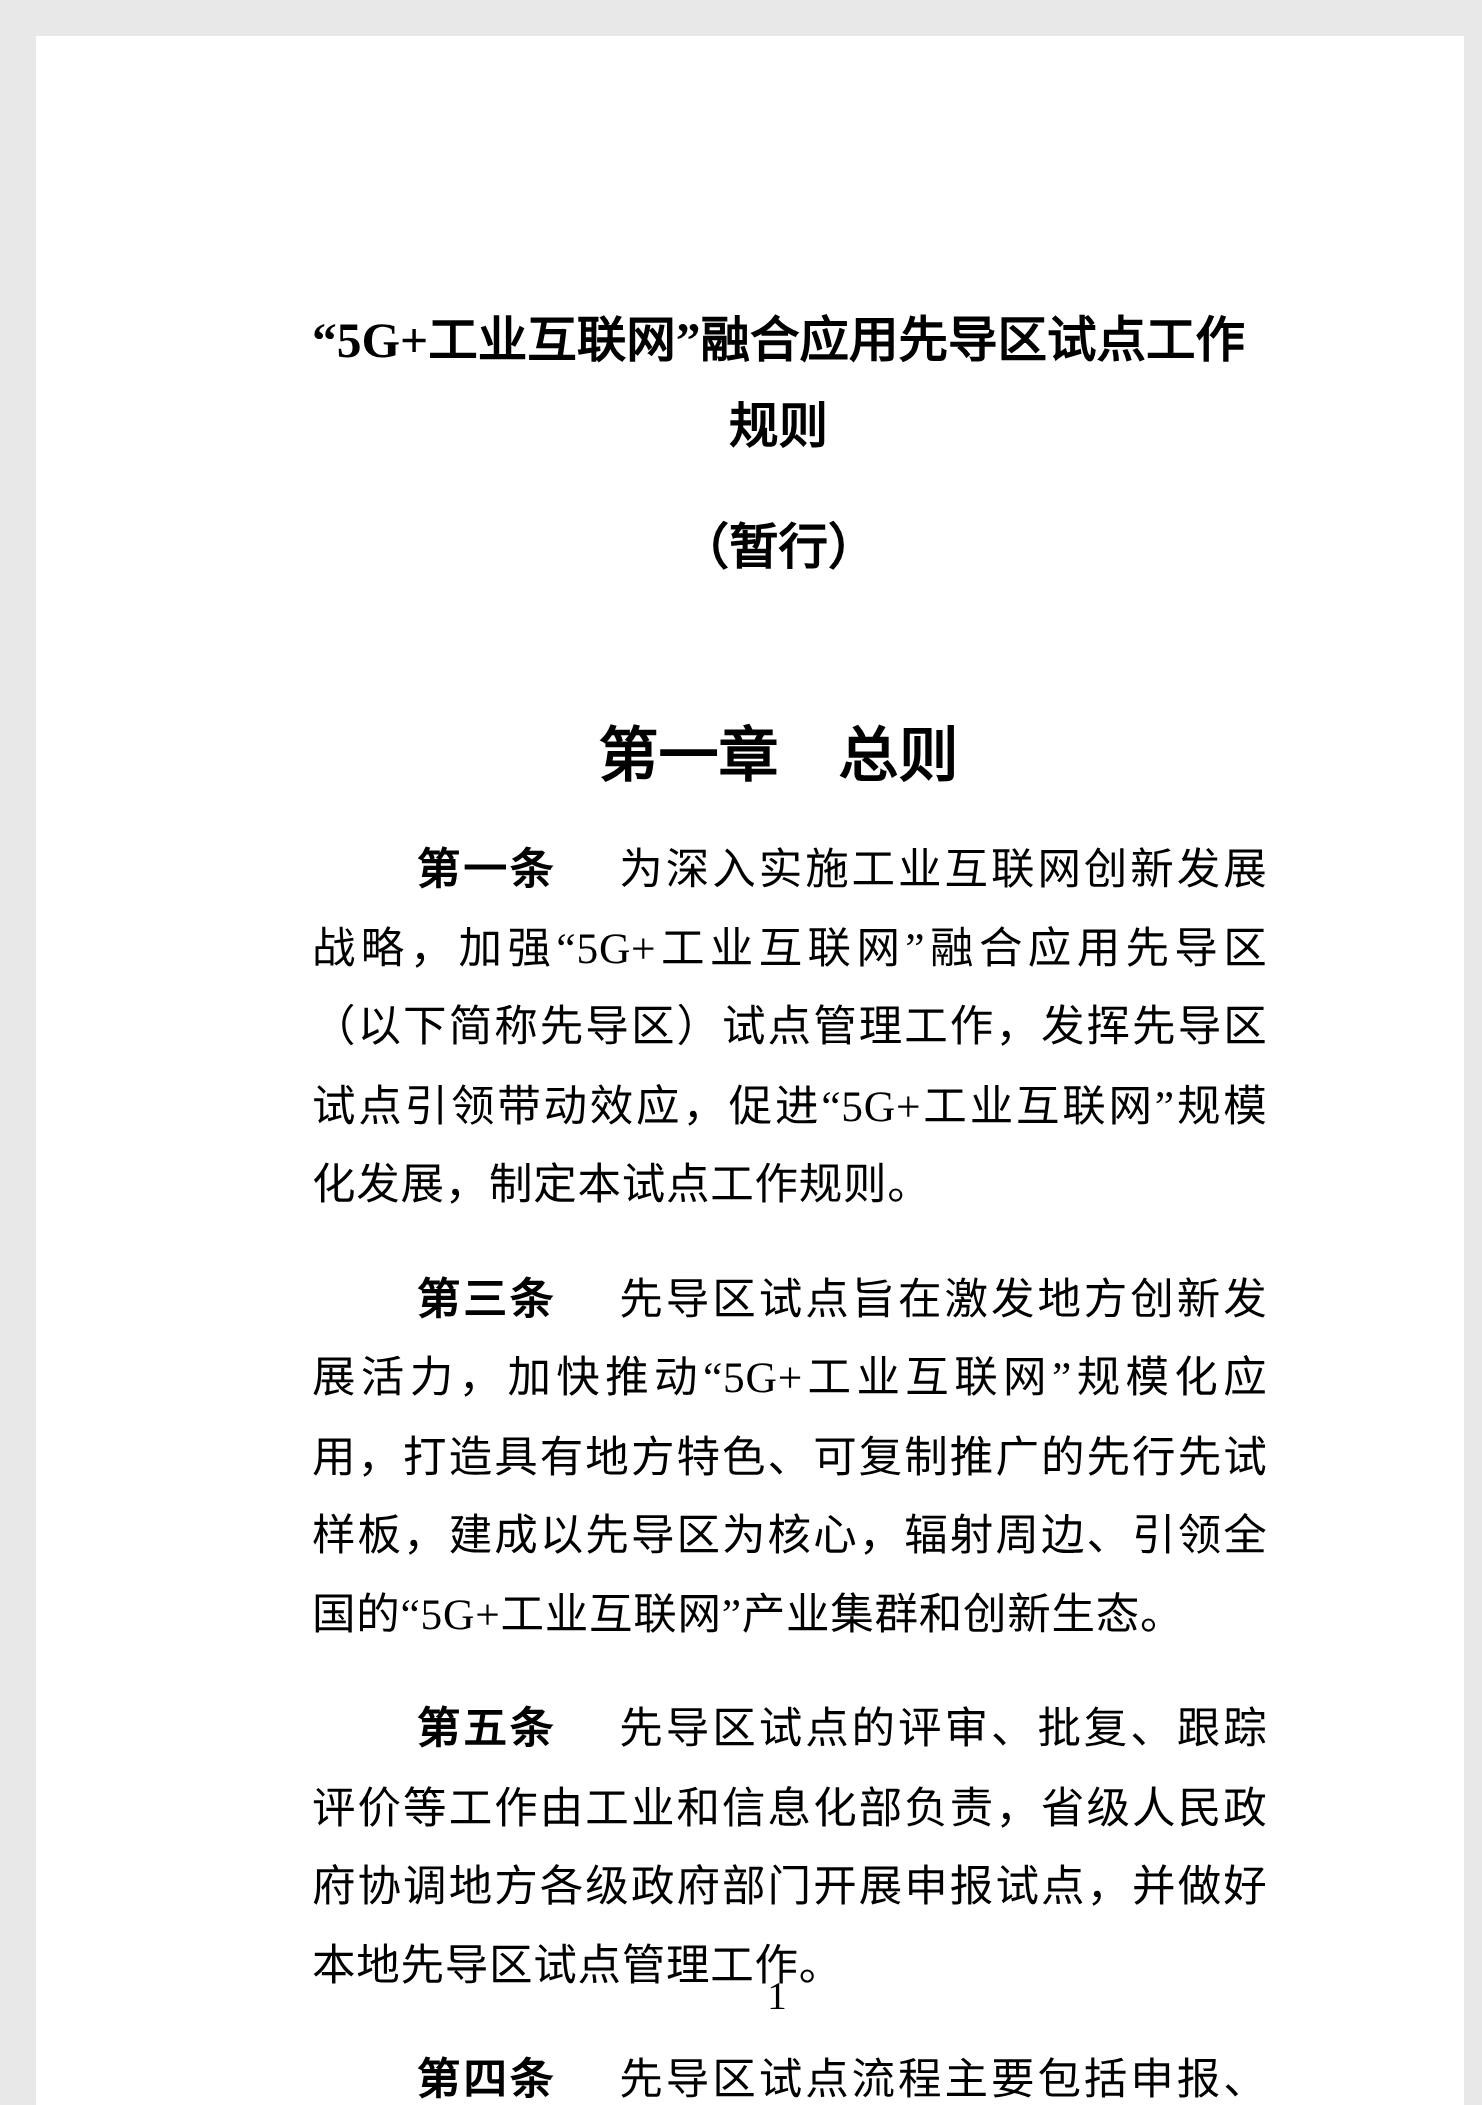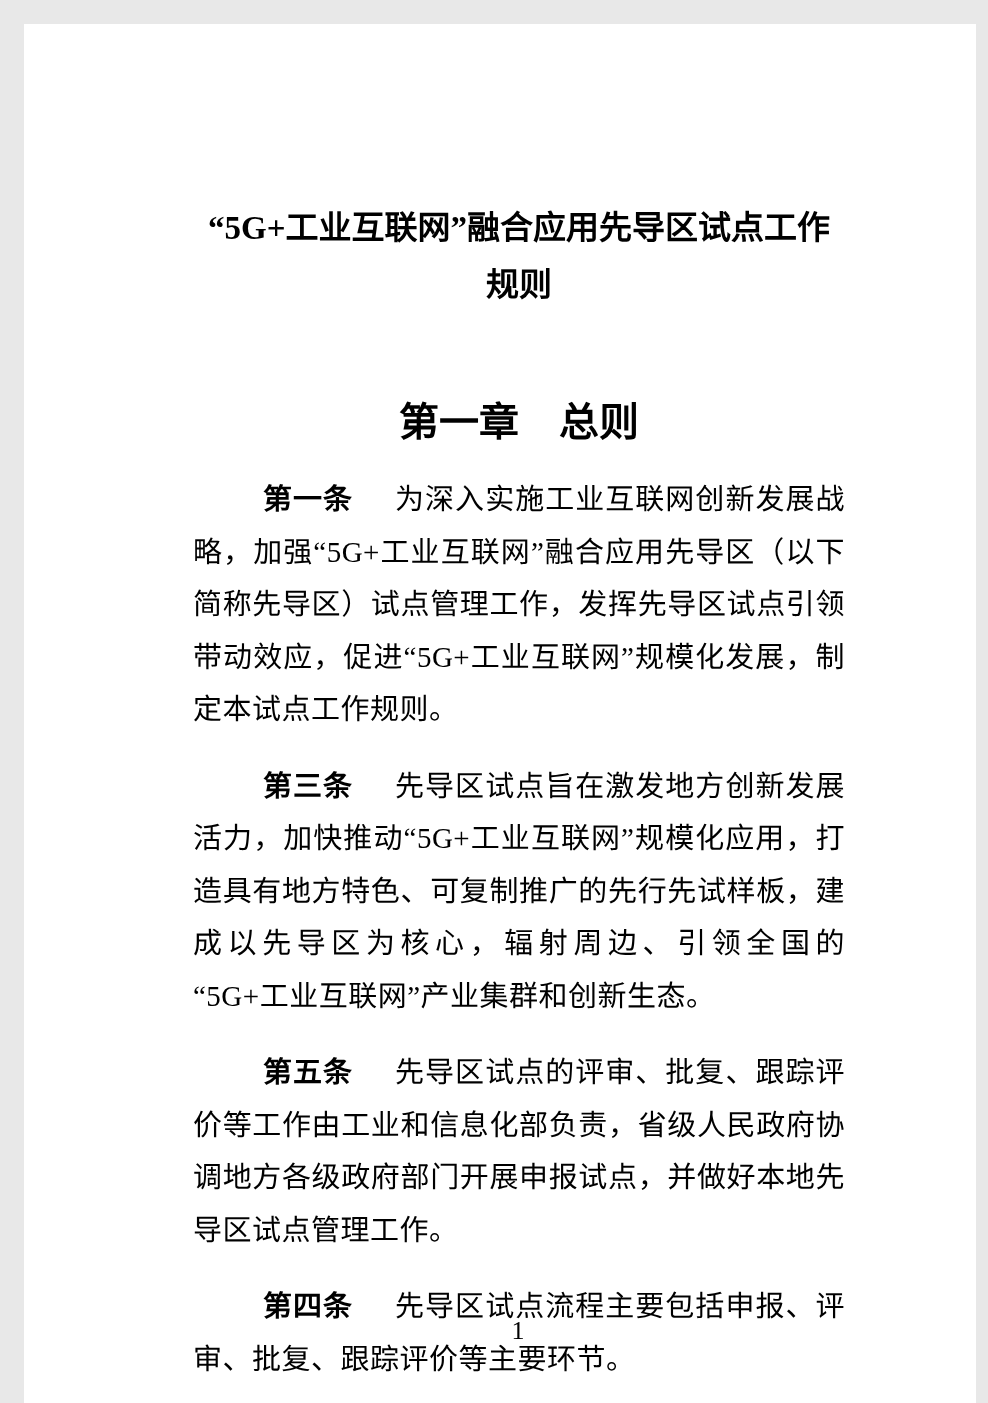--- a/index.html
+++ b/index.html
@@ -32,20 +32,21 @@
   .chapter-heading.first {
     margin-top: 58px;
   }
   .article {
     font-size: 29px;
     line-height: 52.5px;
     text-indent: 2em;
     text-align: justify;
     text-justify: inter-ideograph;
     letter-spacing: 0.5px;
+    margin-left: 15px;
   }
   .article-label {
     font-weight: bold;
     margin-right: 0.62em;
   }
   .page-number {
     position: absolute;
     top: 1278px;
     left: 0;
     right: 0;
@@ -54,20 +55,21 @@
     line-height: 34px;
   }
 </style>
 </head>
 <body>
 
 <div class="page">
   <div class="content">
 
     <div class="doc-title">“5G+工业互联网”融合应用先导区试点工作规则</div>
+    <div class="doc-title">（暂行）</div>
 
     <div class="chapter-heading first">第一章　总则</div>
 
     <p class="article">
       <span class="article-label">第一条</span><span class="article-text">为深入实施工业互联网创新发展战略，加强“5G+工业互联网”融合应用先导区（以下简称先导区）试点管理工作，发挥先导区试点引领带动效应，促进“5G+工业互联网”规模化发展，制定本试点工作规则。</span>
     </p>
 
 
     <p class="article">
       <span class="article-label">第三条</span><span class="article-text">先导区试点旨在激发地方创新发展活力，加快推动“5G+工业互联网”规模化应用，打造具有地方特色、可复制推广的先行先试样板，建成以先导区为核心，辐射周边、引领全国的“5G+工业互联网”产业集群和创新生态。</span>

